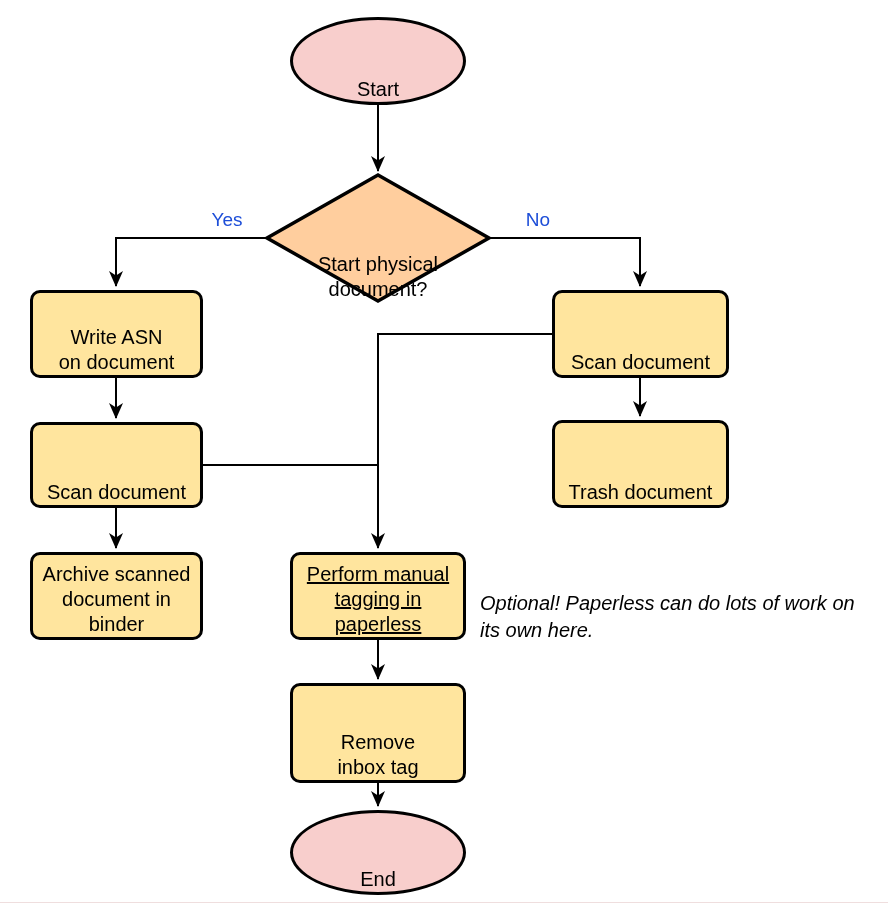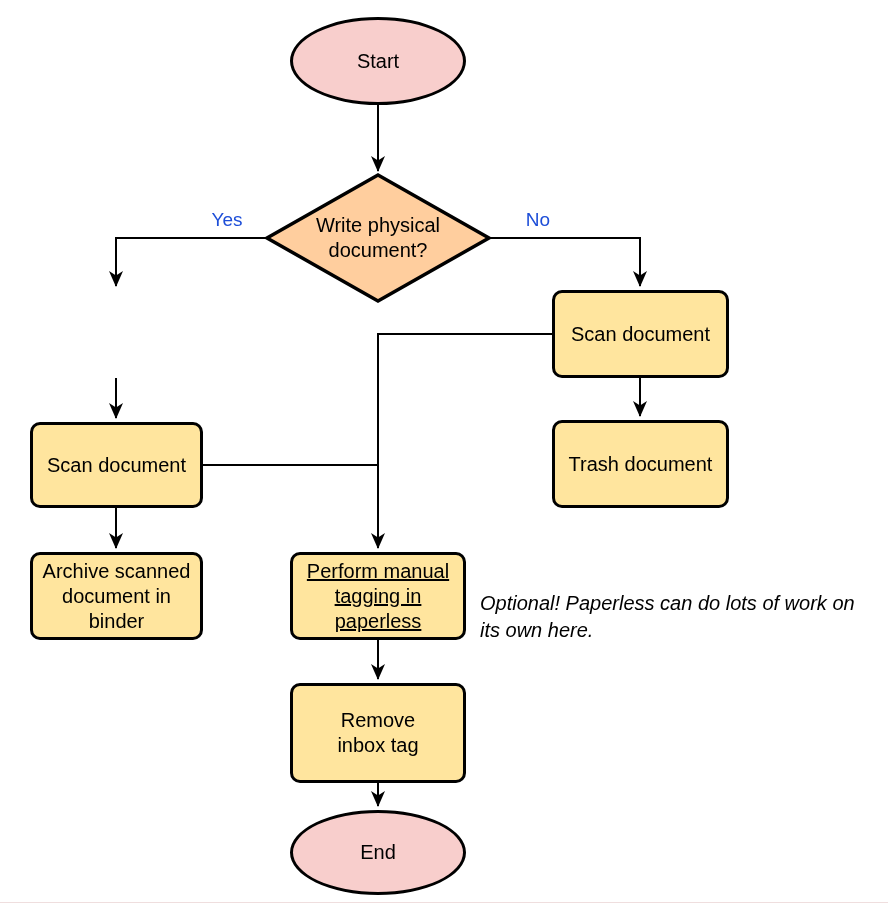--- a/index.html
+++ b/index.html
@@ -3,21 +3,21 @@
 <meta charset="utf-8">
 <style>
   html,body { margin:0; padding:0; background:#ffffff; }
   .canvas {
     position:relative; width:888px; height:907px; background:#ffffff;
     font-family:"Liberation Sans", sans-serif; overflow:hidden;
   }
   svg.wires { position:absolute; left:0; top:0; width:888px; height:907px; }
   .node {
     position:absolute; box-sizing:border-box;
-    display:flex; align-items:center; justify-content:center;
+    display:flex; align-items:flex-end; justify-content:center;
     text-align:center; font-size:20px; line-height:25px; color:#000;
     white-space:pre-line; z-index:2;
   }
   .process   { background:#ffe59e; border:3px solid #000; border-radius:10px; }
   .terminator{ background:#f8cecc; border:3px solid #000; border-radius:50%; }
   .decision-label { background:transparent; z-index:3; }
   .edge-label {
     position:absolute; font-size:19px; color:#1d4ed8; text-align:center; z-index:2;
   }
   .note {
@@ -56,28 +56,32 @@
     </g>
 
     <polygon points="378,175 489,238 378,301 267,238" fill="#ffce9e" stroke="#000" stroke-width="3.5"></polygon>
   </svg>
 
   <div class="node terminator" style="left:290px; top:17px; width:176px; height:88px;">
     <span>Start</span>
   </div>
 
   <div class="node decision-label" style="left:266px; top:174px; width:224px; height:128px;">
-    <span>Write physical
+    <span>Start physical
 document?</span>
   </div>
 
   <div class="edge-label" style="left:202px; top:209px; width:50px;">Yes</div>
 
   <div class="edge-label" style="left:516px; top:209px; width:44px;">No</div>
 
+  <div class="node process" style="left:30px; top:290px; width:173px; height:88px;">
+    <span>Write ASN
+on document</span>
+  </div>
 
   <div class="node process" style="left:552px; top:290px; width:177px; height:88px;">
     <span>Scan document</span>
   </div>
 
   <div class="node process" style="left:30px; top:422px; width:173px; height:86px;">
     <span>Scan document</span>
   </div>
 
   <div class="node process" style="left:30px; top:552px; width:173px; height:88px;">

